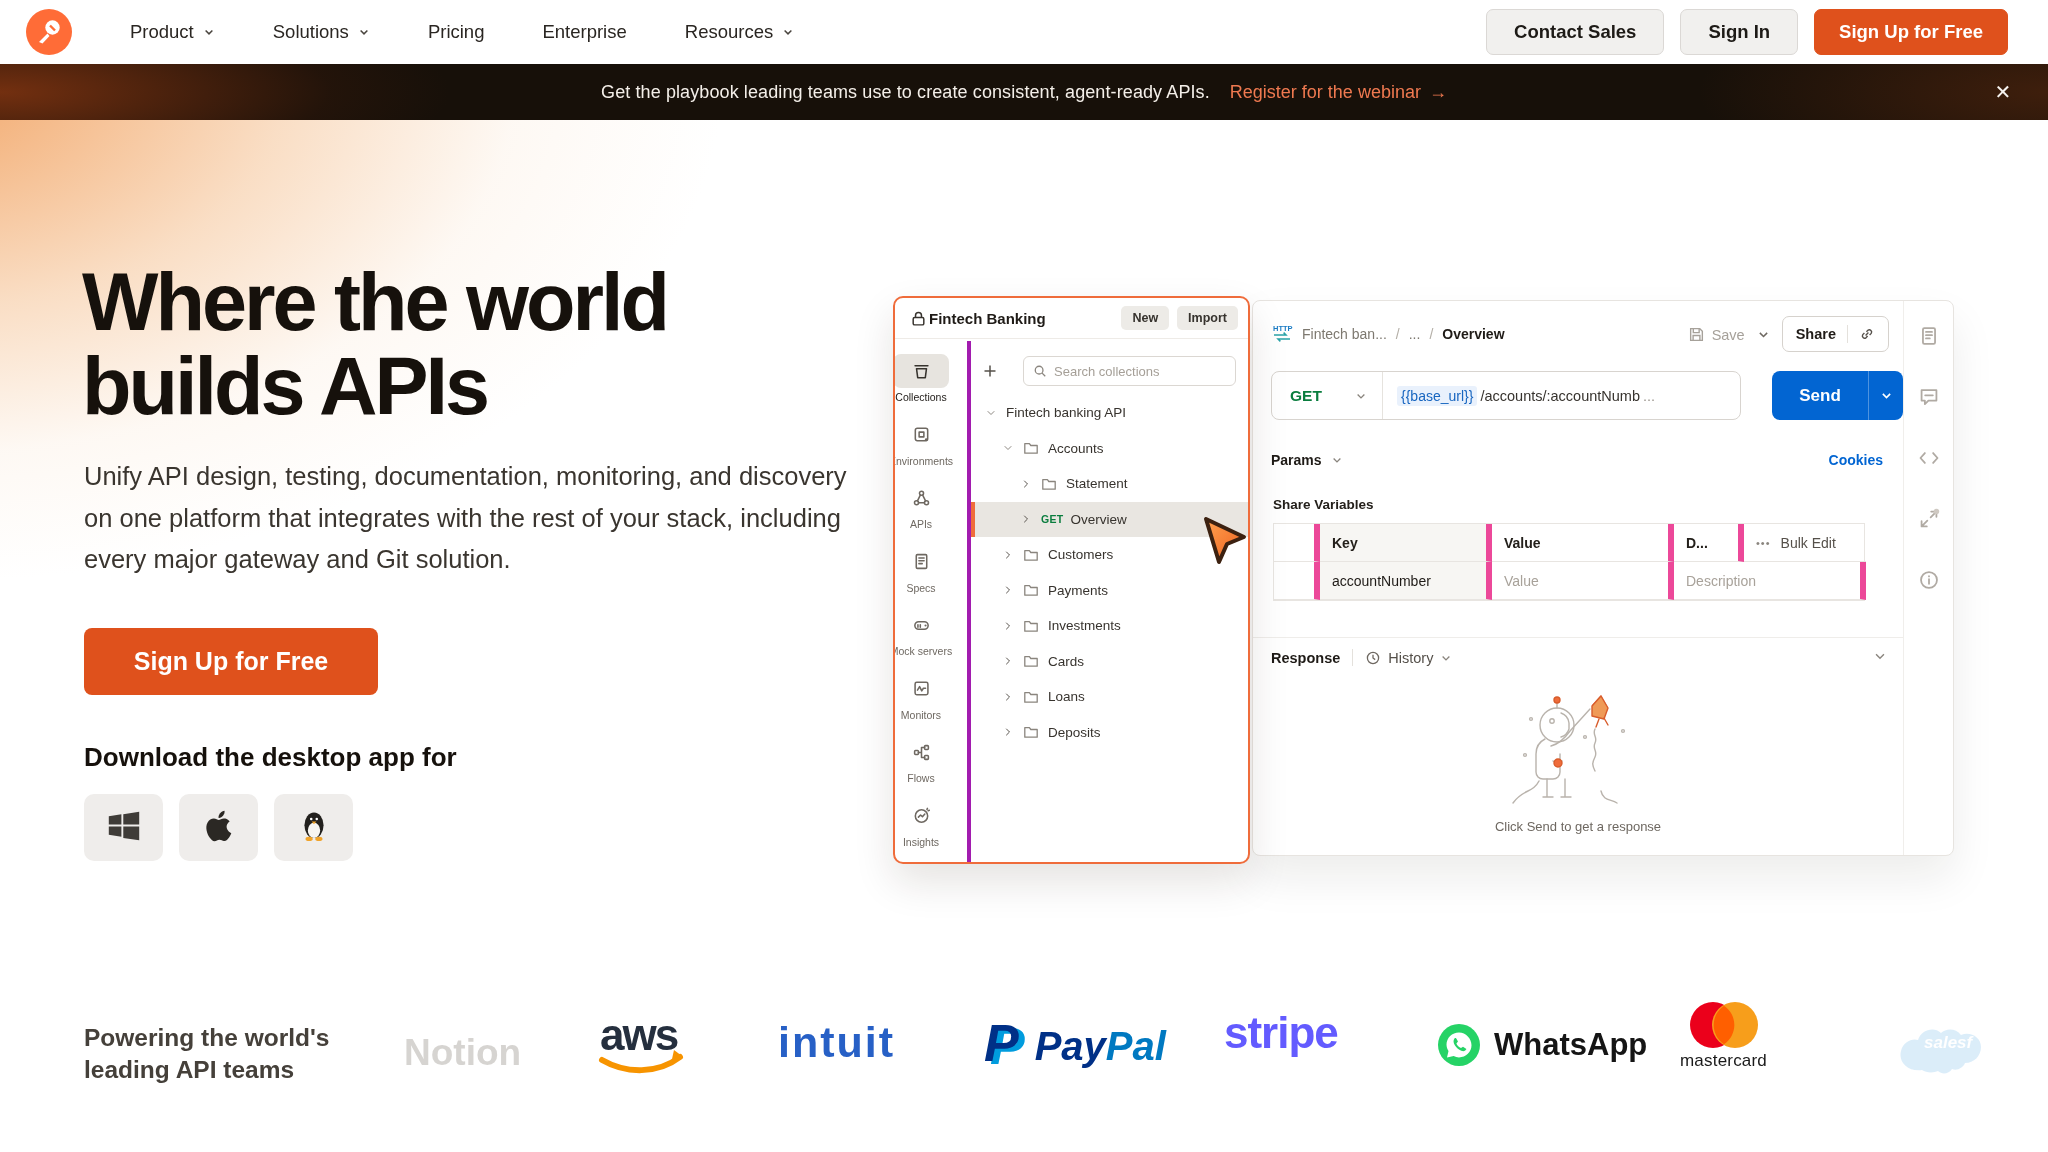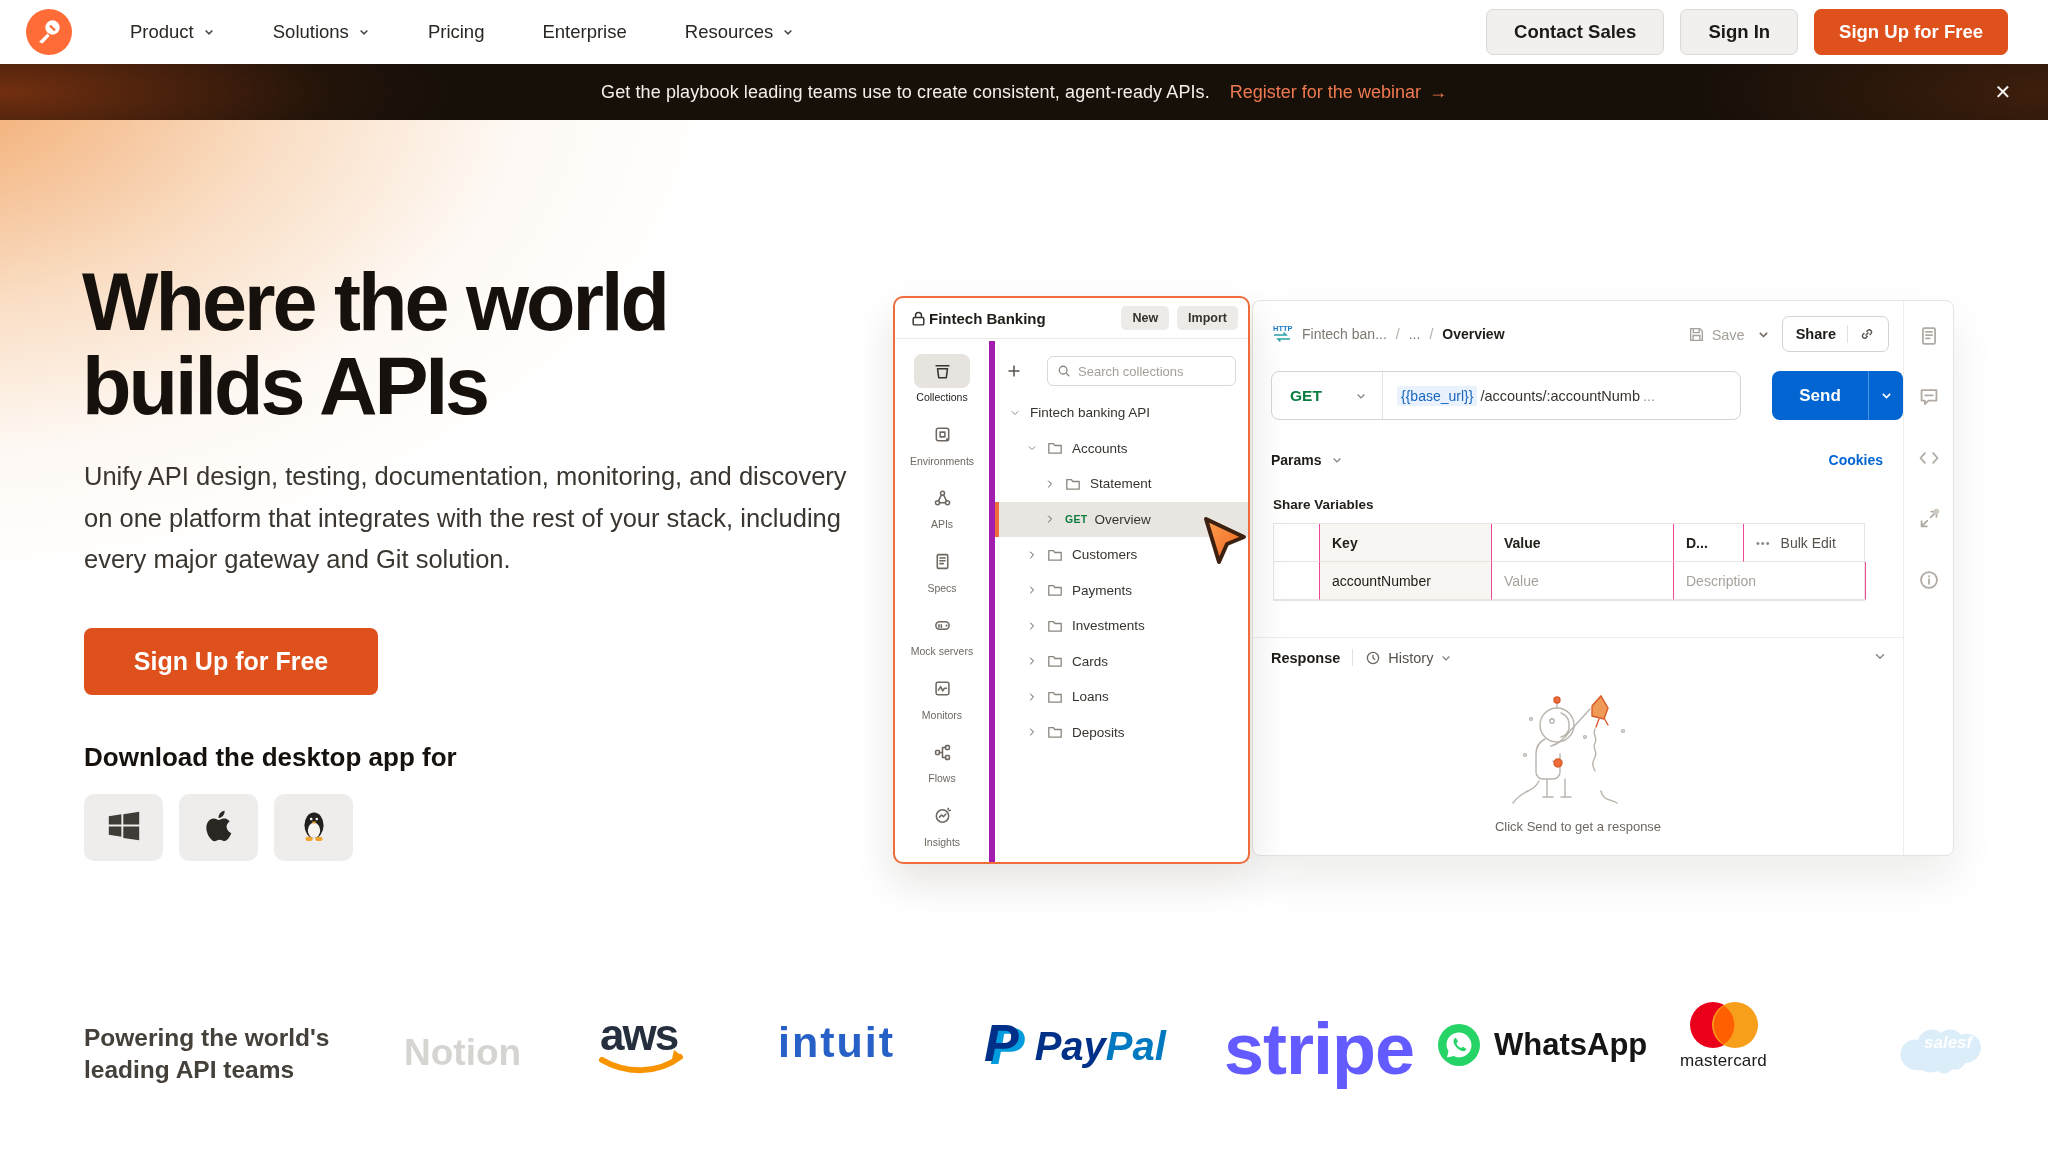--- a/index.html
+++ b/index.html
@@ -59,21 +59,21 @@
   .chip { background:#e9f1fc; color:#1866c0; border-radius:3px; padding:2px 4px; font-size:14px; }
   .url-ellipsis { color:#9b958d; }
   .send { position:absolute; left:501px; top:0; width:131px; height:49px; background:#0265d2; border-radius:8px; display:flex; color:#fff; cursor:pointer; }
   .send-main { flex:1; display:flex; align-items:center; justify-content:center; font-size:17px; font-weight:700; }
   .send-caret { width:35px; border-left:1px solid rgba(255,255,255,.3); display:flex; align-items:center; justify-content:center; }
 
   .params-row { position:absolute; left:18px; top:146px; right:70px; height:26px; display:flex; align-items:center; gap:9px; font-size:14px; font-weight:600; color:#1f1b17; }
   .cookies { margin-left:auto; color:#0265d2; font-weight:700; font-size:14px; cursor:pointer; }
   .pv-label { position:absolute; left:20px; top:196px; font-size:13.5px; font-weight:700; color:#24201b; }
   .pv-table { position:absolute; left:20px; top:222px; width:592px; border:1px solid #e8e5e1; display:grid; grid-template-columns:46px 172px 182px 70px 122px; font-size:14px; background:#fff; }
-  .pv-cell { border-right:1px solid #ec4899; border-bottom:1px solid #e8e5e1; display:flex; align-items:center; padding:0 12px; height:38px; }
+  .pv-cell { border-right:6px solid #ec4899; border-bottom:1px solid #e8e5e1; display:flex; align-items:center; padding:0 12px; height:38px; }
   .pv-cell:nth-child(5n) { border-right:none; }
   .pv-head { font-weight:600; color:#24201b; }
   .pv-shade { background:#f7f6f3; }
   .pv-ph { color:#a8a29a; }
   .bulk { display:flex; align-items:center; gap:10px; color:#55504a; font-weight:500; cursor:pointer; }
   .dots { letter-spacing:1px; color:#8a857e; font-size:11px; }
 
   .resp-div { position:absolute; left:0; right:50px; top:336px; height:1px; background:#efedea; }
   .resp-row { position:absolute; left:18px; top:348px; right:66px; display:flex; align-items:center; gap:12px; font-size:14.5px; }
   .resp-title { font-weight:700; color:#1f1b17; }
@@ -83,21 +83,21 @@
   .illo { position:absolute; left:242px; top:390px; }
   .illo-cap { position:absolute; left:0; right:50px; top:518px; text-align:center; font-size:13px; color:#6e6861; }
 
   
   .panel-left { position:absolute; left:893px; top:296px; width:357px; height:568px; background:#fff; border:2px solid #ef6c3b; border-radius:10px; box-shadow:0 18px 40px rgba(40,25,10,.12); z-index:3; overflow:hidden; }
   .pl-header { height:41px; display:flex; align-items:center; gap:2px; padding:0 10px 0 15px; border-bottom:1px solid #eeebe7; }
   .pl-title { font-size:15px; font-weight:700; color:#1f1b17; }
   .pl-actions { margin-left:auto; display:flex; gap:8px; }
   .mini-btn { background:#edebe7; border-radius:5px; font-size:12.5px; font-weight:600; color:#37332e; padding:5px 11px; cursor:pointer; }
   .pl-body { position:absolute; top:43px; left:0; right:0; bottom:0; display:flex; }
-  .rail { width:100px; border-right:6px solid #a21caf; display:flex; flex-direction:column; align-items:center; padding-top:13px; }
+  .rail { width:76px; border-right:4px solid #a21caf; display:flex; flex-direction:column; align-items:flex-end; padding-top:13px; }
   .rail-item { width:92px; height:64px; display:flex; flex-direction:column; align-items:center; cursor:pointer; }
   .rail-ibox { width:56px; height:34px; border-radius:8px; display:flex; align-items:center; justify-content:center; }
   .rail-item.active .rail-ibox { background:#e7e4df; }
   .rail-label { margin-top:3px; font-size:10.5px; color:#6e6861; }
   .rail-item.active .rail-label { color:#1f1b17; }
   .tree { flex:1; position:relative; }
   .search-row { display:flex; align-items:center; gap:25px; padding:15px 12px 9px 11px; }
   .search-box { flex:1; height:30px; border:1px solid #dbd7d2; border-radius:6px; display:flex; align-items:center; gap:7px; padding:0 9px; color:#a59f97; font-size:13px; }
   .tree-row { height:35.5px; display:flex; align-items:center; font-size:13.5px; color:#37332e; position:relative; cursor:pointer; }
   .tree-row.sel { background:#e9e6e1; }
@@ -112,21 +112,21 @@
   .logos-heading { position:absolute; left:84px; top:1022px; font-size:24.5px; font-weight:700; color:#45403a; line-height:1.3; z-index:2; }
   .brand { position:absolute; z-index:2; display:flex; align-items:center; }
   .b-notion { left:404px; top:1032px; font-size:37px; font-weight:600; color:#c9c6c2; opacity:.75; }
   .b-aws { left:594px; top:1008px; }
   .b-intuit { left:778px; top:1018px; font-size:43px; font-weight:700; color:#2760c6; letter-spacing:2px; }
   .b-paypal { left:990px; top:1016px; }
   .pp-mark { font-size:52px; font-weight:800; font-style:italic; color:#009cde; position:relative; margin-right:10px; }
   .pp-mark b { position:absolute; left:-6px; top:-3px; color:#003087; }
   .pp-word { font-size:40px; font-weight:800; font-style:italic; }
   .pp-word .d { color:#003087; } .pp-word .l { color:#0079c1; }
-  .b-stripe { left:1224px; top:1008px; font-size:72px; font-weight:700; color:#635bff; letter-spacing:-1px; }
+  .b-stripe { left:1224px; top:1008px; font-size:44px; font-weight:700; color:#635bff; letter-spacing:-1px; }
   .b-whatsapp { left:1436px; top:1022px; gap:12px; }
   .wa-word { font-size:31px; font-weight:700; color:#151515; }
   .b-mastercard { left:1680px; top:1000px; flex-direction:column; }
   .mc-word { font-size:17px; color:#1a1a1a; margin-top:1px; letter-spacing:.2px; }
   .b-salesforce { left:1886px; top:1000px; opacity:.5; }
 </style>
 </head>
 <body>
 
 <header class="nav">

